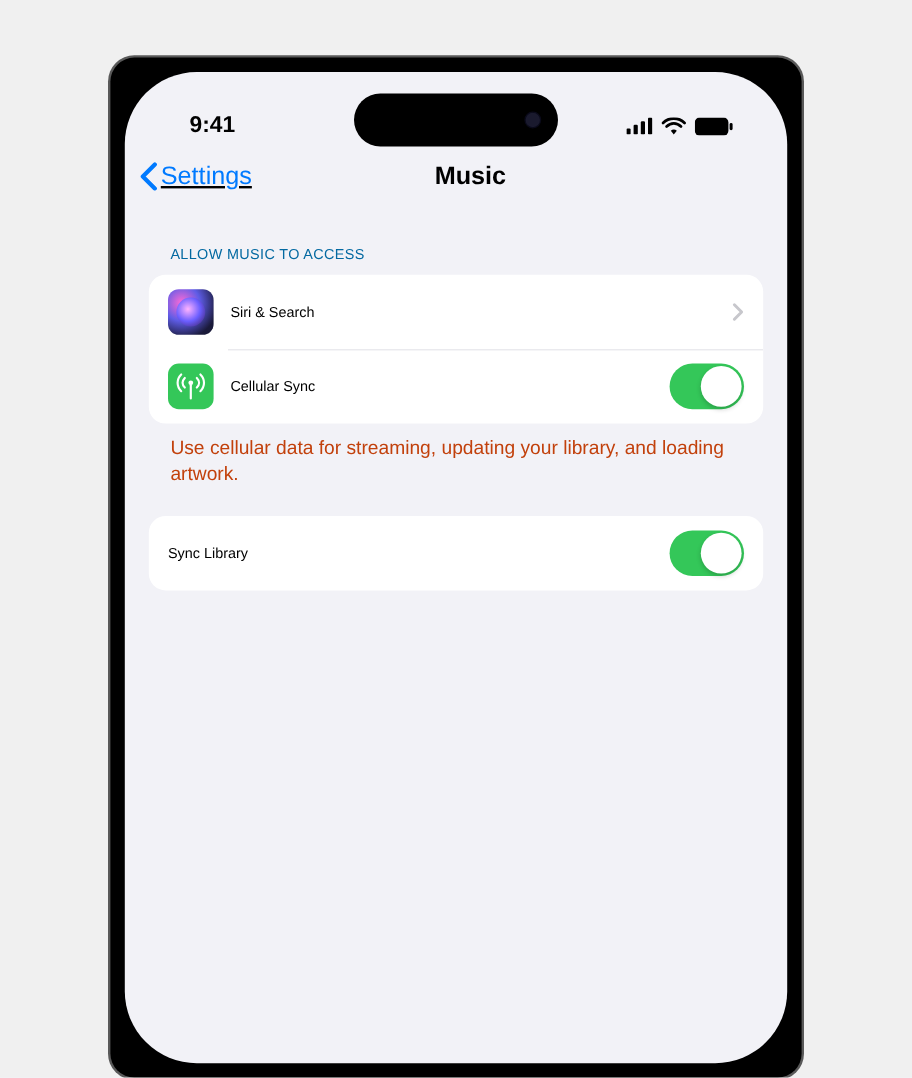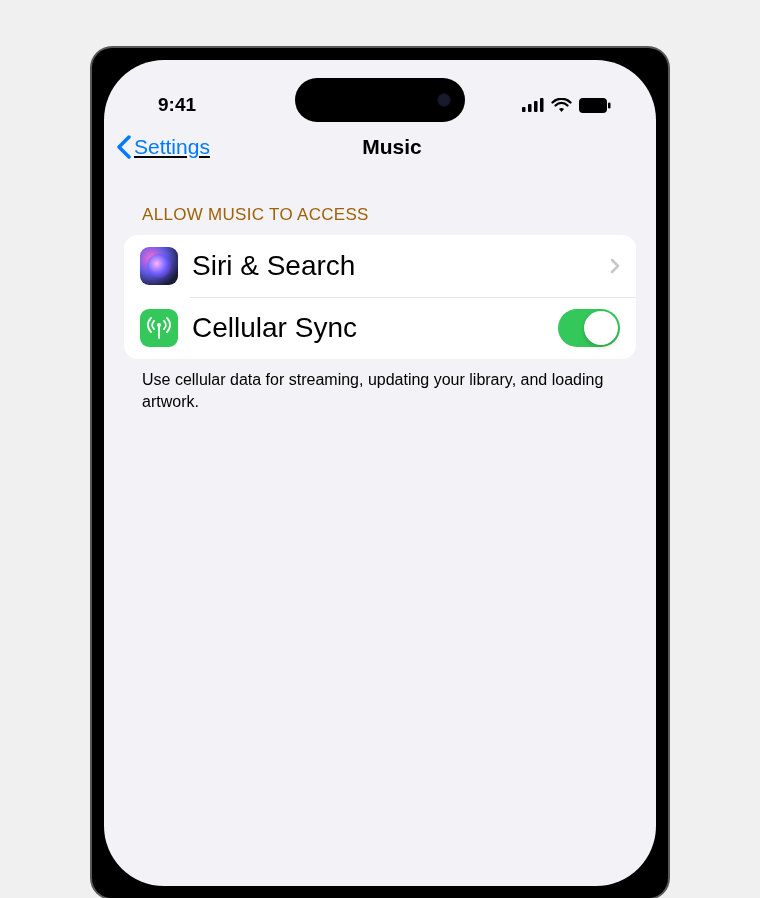--- a/index.html
+++ b/index.html
@@ -90,22 +90,22 @@
       left: 50%;
       transform: translateX(-50%);
       font-size: 21px;
       font-weight: 600;
       margin-left: 12px;
     }
     .content {
       padding: 0 20px;
     }
     .section-header {
-      color: #a16207;
-      font-size: 17px;
+      color: #0369a1;
+      font-size: 12px;
       padding: 28px 18px 10px 18px;
       text-transform: uppercase;
       letter-spacing: 0.3px;
     }
     .group {
       background: #fff;
       border-radius: 14px;
       overflow: hidden;
     }
     .row {
@@ -141,21 +141,21 @@
     .siri-orb {
       width: 24px;
       height: 24px;
       border-radius: 50%;
       background: radial-gradient(circle at 40% 40%, #ffb3ff, #6b5eff 50%, #3a1a5a);
     }
     .cellular-icon {
       background: #34c759;
     }
     .row-label {
-      font-size: 28px;
+      font-size: 12px;
       flex: 1;
     }
     .chevron {
       color: #c7c7cc;
       font-size: 20px;
     }
     .toggle {
       width: 62px;
       height: 38px;
       border-radius: 19px;
@@ -177,21 +177,21 @@
       top: 2px;
       box-shadow: 0 2px 4px rgba(0,0,0,0.2);
     }
     .toggle.on .toggle-knob {
       right: 2px;
     }
     .toggle.off .toggle-knob {
       left: 2px;
     }
     .section-footer {
-      color: #000000;
+      color: #c2410c;
       font-size: 16px;
       padding: 10px 18px 0 18px;
       line-height: 1.4;
     }
     .spacer {
       height: 22px;
     }
   </style>
 </head>
 <body>
@@ -262,17 +262,25 @@
           <div class="toggle on">
             <div class="toggle-knob"></div>
           </div>
         </div>
       </div>
       <div class="section-footer">Use cellular data for streaming, updating your library, and loading artwork.</div>
 
 
       <div class="spacer"></div>
 
+      <div class="group">
+        <div class="row row-no-icon">
+          <div class="row-label">Sync Library</div>
+          <div class="toggle on">
+            <div class="toggle-knob"></div>
+          </div>
+        </div>
+      </div>
 
     </div>
 
   </div>
 </div>
 
 </body></html>

